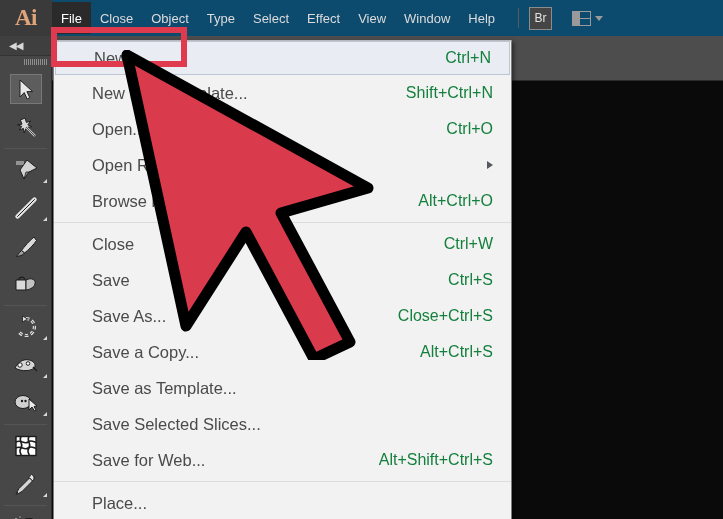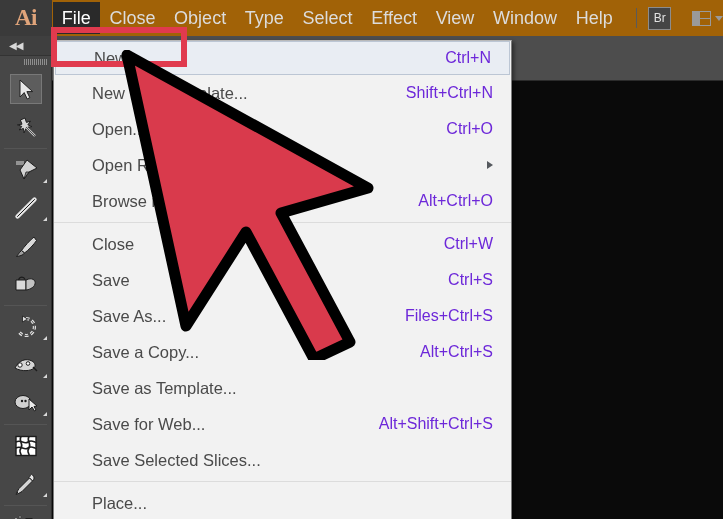--- a/index.html
+++ b/index.html
@@ -12,39 +12,38 @@
   #app {
     position:relative;
     width:723px; height:519px;
     background:#0a0a0a;
   }
 
   
   .menubar {
     position:absolute; left:0; top:0;
     width:723px; height:36px;
-    background:#a16207;
+    background:#0c4a6e;
     display:flex; align-items:center;
     z-index:60;
-    justify-content:space-between;
   }
   .ai-logo {
     width:52px; height:36px;
     display:flex; align-items:center; justify-content:center;
     color:#e0a47a;
     font-family:"Liberation Serif", serif;
     font-size:23px; font-weight:bold;
     letter-spacing:-0.5px;
     background:#3a3a3a;
   }
   .menu-item {
     height:26px; padding:16px 9px;
     display:flex; align-items:center;
     color:#dcdcdc;
-    font-size:18px;
+    font-size:13px;
     white-space:nowrap;
   }
   .menu-item.active {
     background:#2a2a2a;
     color:#ffffff;
   }
   .mb-sep {
     width:1px; height:20px;
     background:#5a5a5a;
     margin:0 10px 0 14px;
@@ -151,21 +150,21 @@
   }
   .mrow {
     height:36px;
     display:flex; align-items:center;
     padding:0 18px 0 38px;
     color:#4a4a4a;
     font-size:16.5px;
     position:relative;
   }
   .mrow .lbl { flex:1; white-space:nowrap; }
-  .mrow .acc { color:#6d28d9; font-size:16px; white-space:nowrap; }
+  .mrow .acc { color:#15803d; font-size:16px; white-space:nowrap; }
   .mrow.hl {
     background:#e9edf3;
     border:1px solid #bcc6d4;
     margin:0 1px;
     height:34px;
   }
   .mrow .subarrow {
     width:0;height:0;
     border-top:4.5px solid transparent;
     border-bottom:4.5px solid transparent;
@@ -399,41 +398,41 @@
       <span class="acc">Ctrl+W</span>
     </div>
 
     <div class="mrow">
       <span class="lbl">Save</span>
       <span class="acc">Ctrl+S</span>
     </div>
 
     <div class="mrow">
       <span class="lbl">Save As...</span>
-      <span class="acc">Files+Ctrl+S</span>
+      <span class="acc">Close+Ctrl+S</span>
     </div>
 
     <div class="mrow">
       <span class="lbl">Save a Copy...</span>
       <span class="acc">Alt+Ctrl+S</span>
     </div>
 
     <div class="mrow">
       <span class="lbl">Save as Template...</span>
       <span class="acc"></span>
     </div>
 
     <div class="mrow">
+      <span class="lbl">Save Selected Slices...</span>
+      <span class="acc"></span>
+    </div>
+
+    <div class="mrow">
       <span class="lbl">Save for Web...</span>
       <span class="acc">Alt+Shift+Ctrl+S</span>
-    </div>
-
-    <div class="mrow">
-      <span class="lbl">Save Selected Slices...</span>
-      <span class="acc"></span>
     </div>
 
 
     <div class="msep"></div>
 
     <div class="mrow">
       <span class="lbl">Place...</span>
       <span class="acc"></span>
     </div>
 

